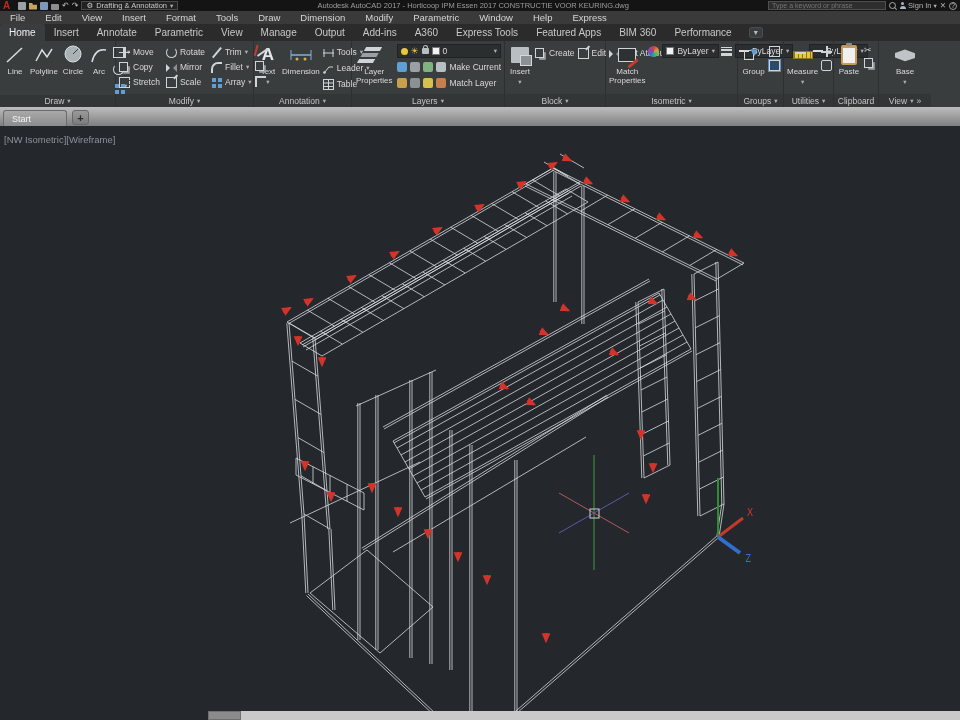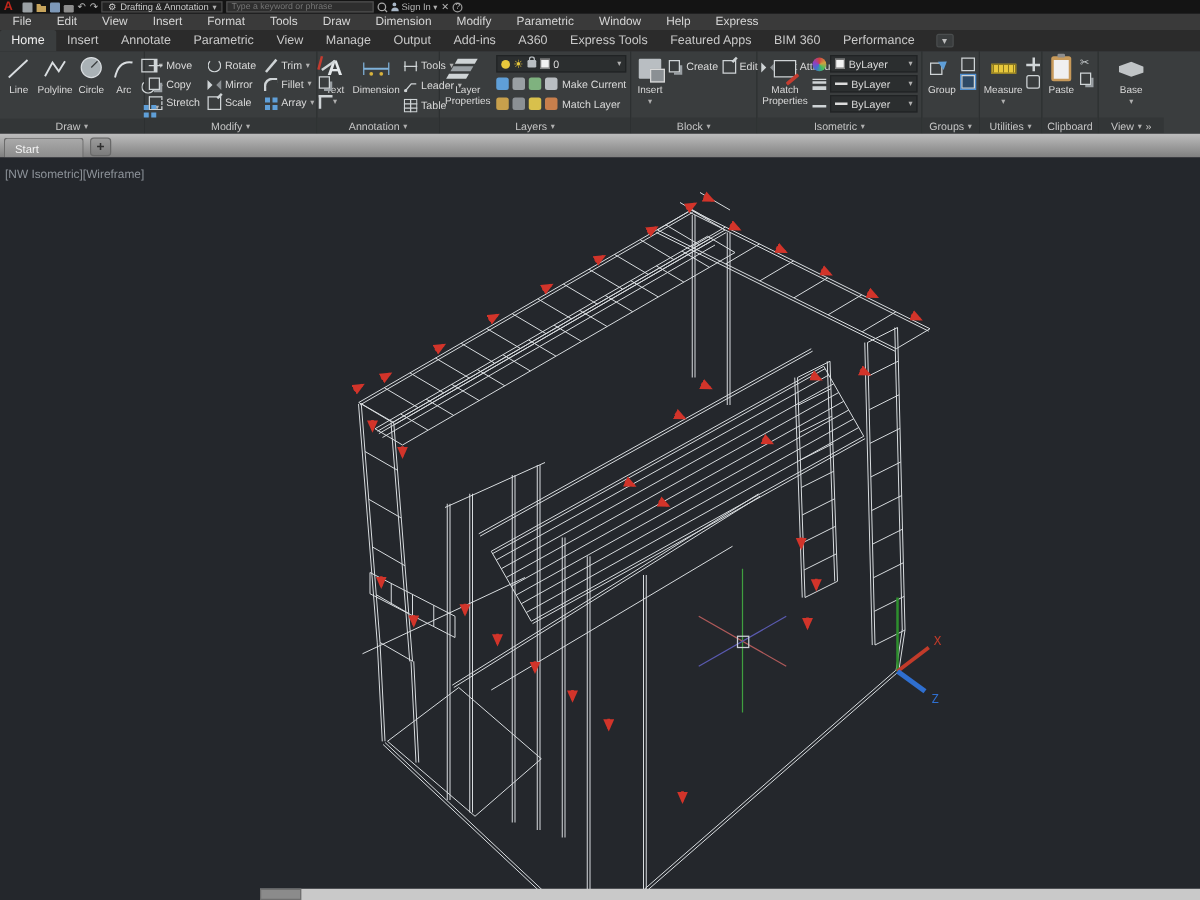--- a/index.html
+++ b/index.html
@@ -150,20 +150,21 @@
       <span class="qico disk"></span>
       <span class="qico print"></span>
       <span class="qundo">↶</span>
       <span class="qundo">↷</span>
     </span>
     <span class="wsbox">
       <span>⚙</span>
       <span>Drafting &amp; Annotation</span>
       <span class="caret">▾</span>
     </span>
+    <span class="title-text">Autodesk AutoCAD 2017 - Horticoop IPM Essen 2017 CONSTRUCTIE VOOR KEURING.dwg</span>
     <input class="searchbox" placeholder="Type a keyword or phrase" style="">
     <span class="tico">
         <span class="mag"></span>
       </span>
     <span class="tico">
       <span class="person"></span>
       <span>Sign In</span>
       <span class="caret">▾</span>
     </span>
     <span class="tico">✕</span>
@@ -455,21 +456,21 @@
     </div>
 
     <div class="panel" style="width:132px">
       <div class="pbody">
         <div class="bigbtn" style="width:38px">
           <span class="bigic">
               <span class="ic-match"></span>
             </span>
           <span>Match Properties</span>
         </div>
-        <div style="display:flex;flex-direction:column;gap:2px;flex:1;padding-top:1px">
+        <div style="display:flex;flex-direction:row;gap:2px;flex:1;padding-top:1px">
           <div style="display:flex;align-items:center;gap:3px">
             <span class="colorwheel"></span>
             <div class="dd" style="flex:1">
               <span class="wsq"></span>
               <span>ByLayer</span>
               <span class="caret">▾</span>
             </div>
           </div>
           <div style="display:flex;align-items:center;gap:3px">
             <span class="lw-ic">

